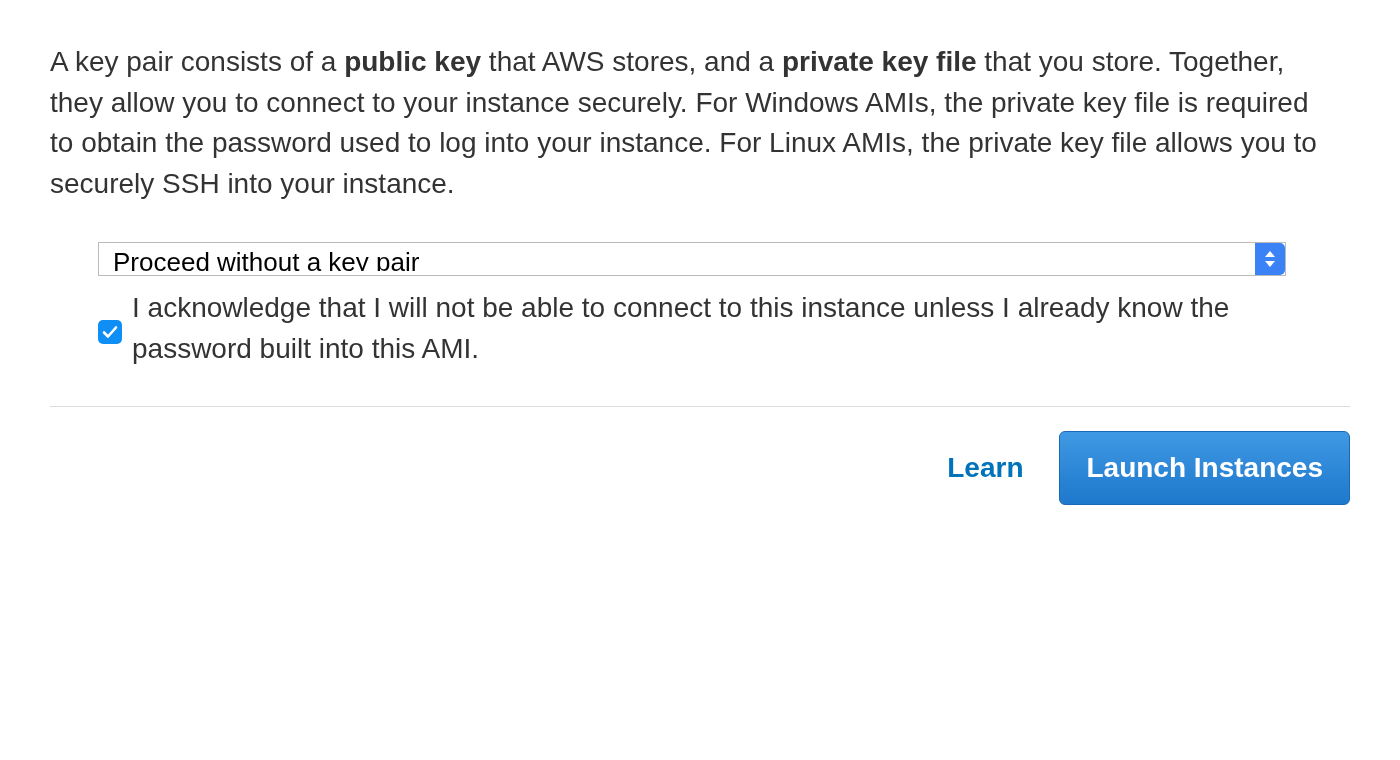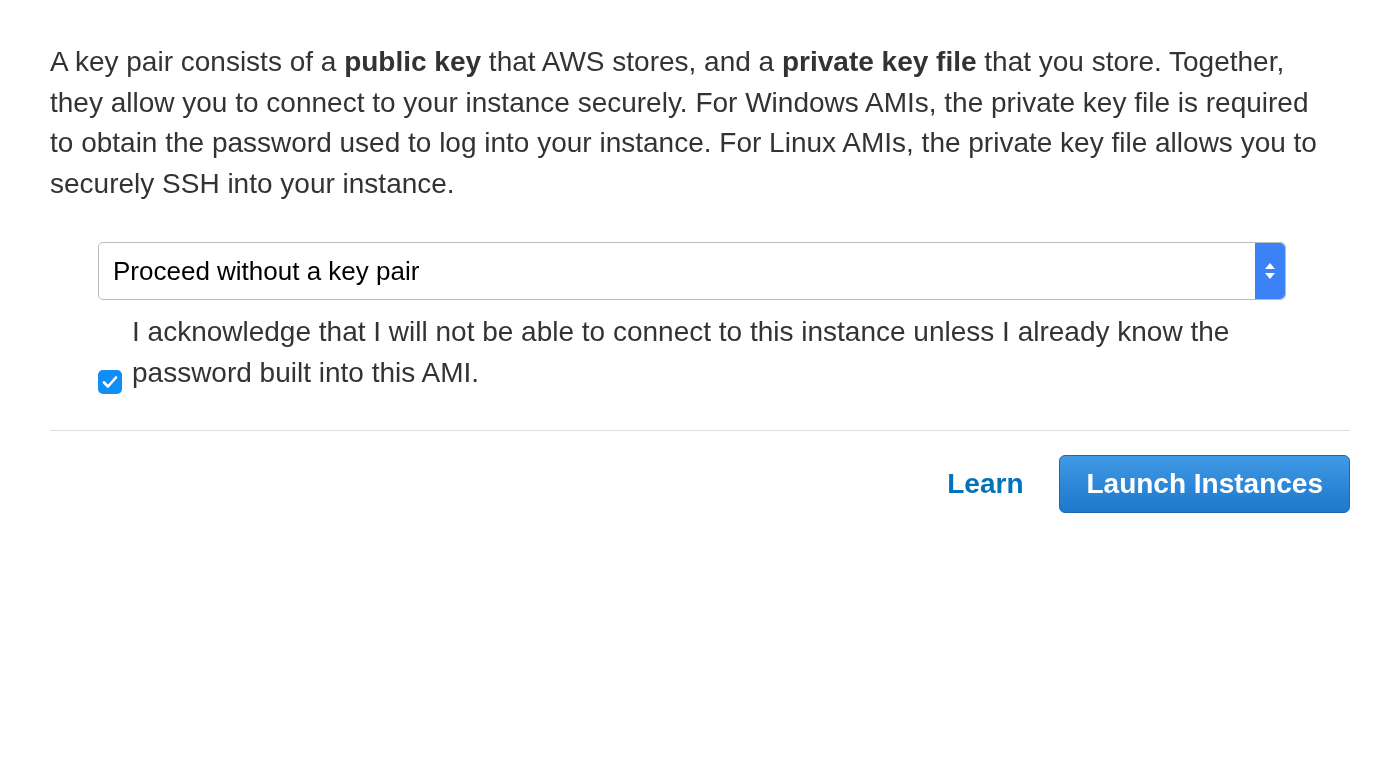--- a/index.html
+++ b/index.html
@@ -65,23 +65,23 @@
     .form-area {
       padding: 0 48px 26px 48px;
     }
     .select-wrapper {
       position: relative;
       width: 100%;
       margin-bottom: 12px;
     }
     .select {
       width: 100%;
-      height: 58px;
+      height: 34px;
       border: 1px solid #bbb;
-      border-radius: 5px;
+      border-radius: 0;
       background: #fff;
       font-size: 26px;
       padding: 4px 46px 4px 14px;
       appearance: none;
       -webkit-appearance: none;
       cursor: pointer;
       color: #000;
       font-family: inherit;
     }
     .select-arrows {
@@ -107,21 +107,21 @@
       border-right: 5px solid transparent;
     }
     .chev-up {
       border-bottom: 6px solid #fff;
     }
     .chev-down {
       border-top: 6px solid #fff;
     }
     .checkbox-row {
       display: flex;
-      align-items: flex-end;
+      align-items: center;
       gap: 10px;
     }
     .checkbox {
       width: 24px;
       height: 24px;
       border-radius: 5px;
       background: #0f8ef5;
       border: none;
       flex-shrink: 0;
       margin-top: 7px;
@@ -159,21 +159,21 @@
       font-weight: 700;
       cursor: pointer;
       font-family: inherit;
     }
     .launch-btn {
       background: linear-gradient(to bottom, #3f99e4 0%, #1e78cc 100%);
       border: 1px solid #1c69b3;
       color: #fff;
       font-size: 28px;
       font-weight: 700;
-      padding: 12px 26px;
+      padding: 20px 26px;
       border-radius: 6px;
       cursor: pointer;
       font-family: inherit;
     }
   </style>
 </head>
 <body>
 
 <div class="modal">
 

